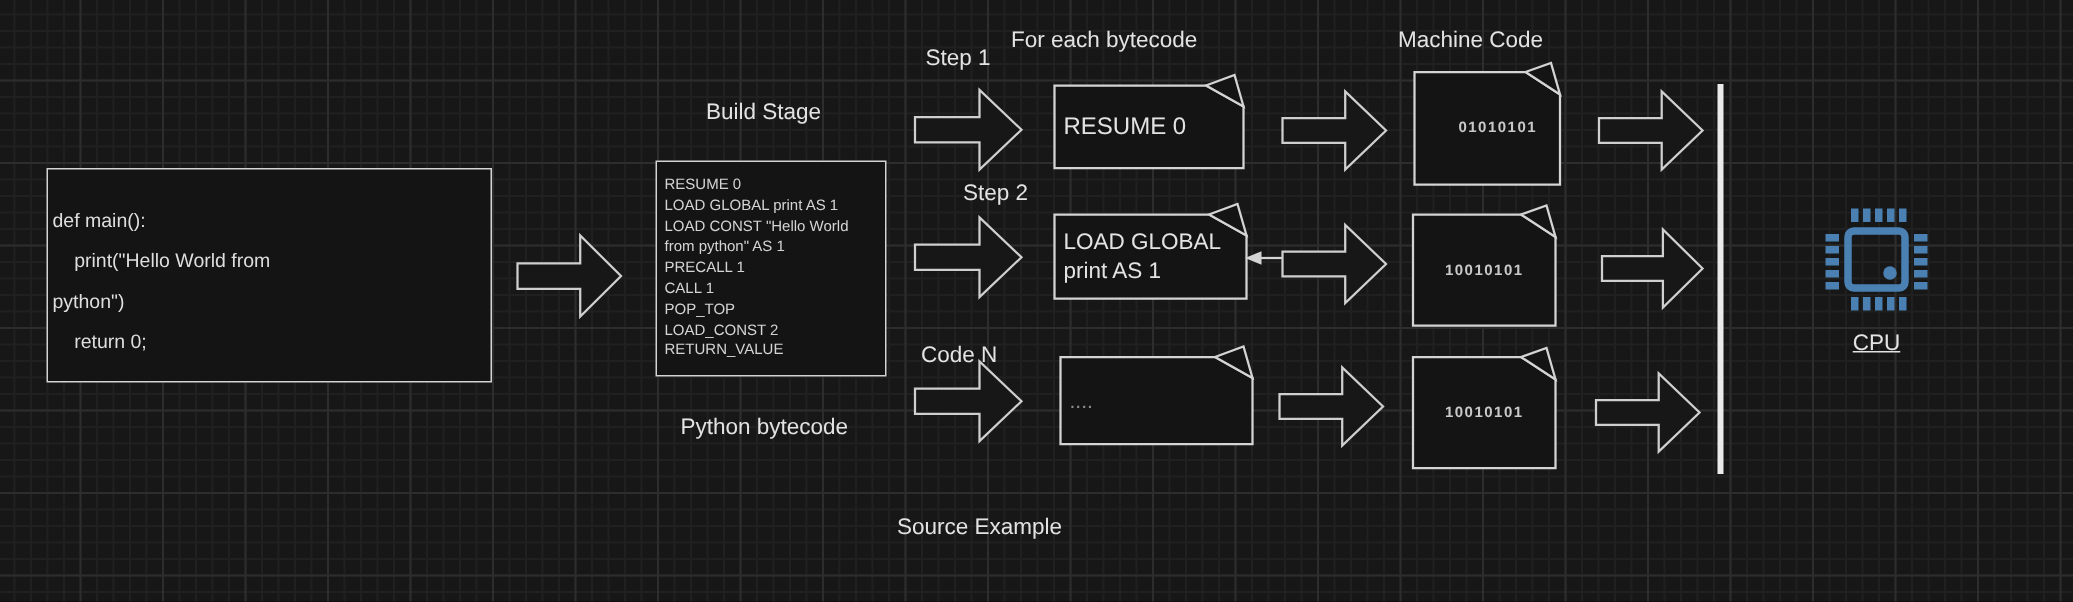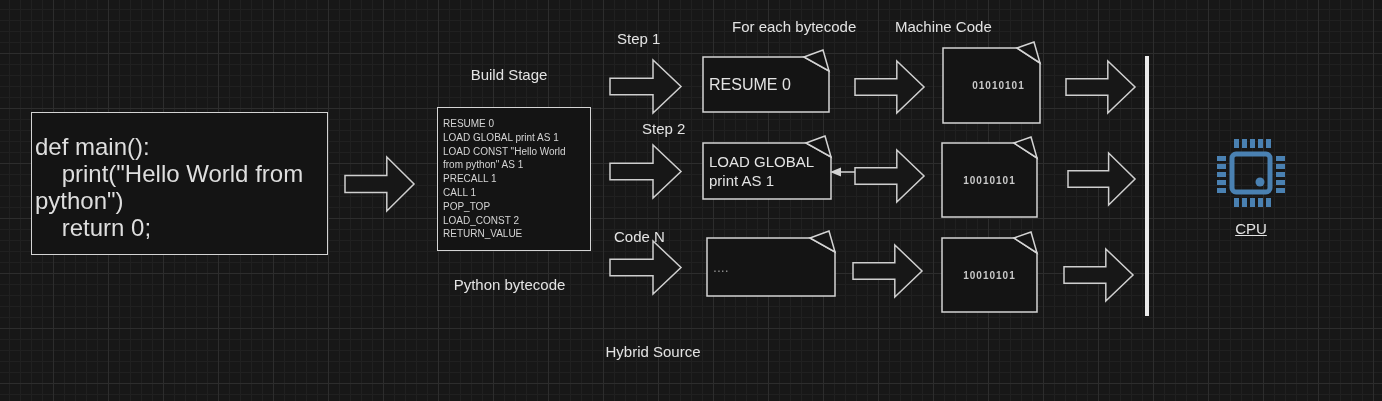--- a/index.html
+++ b/index.html
@@ -12,21 +12,21 @@
       linear-gradient(#202020 1px, transparent 1px),
       linear-gradient(90deg,#202020 1px, transparent 1px);
     background-size:55px 55px,55px 55px,11px 11px,11px 11px;
     background-position:-2px -2px;
     font-family:"Liberation Sans", sans-serif;
   }
   .label{position:absolute;color:#e3e3e3;font-size:15px;white-space:nowrap;}
   .center{text-align:center;}
   .box{position:absolute;border:1.5px solid #d4d4d4;background:#141414;box-sizing:border-box;}
   #source-code-box{left:31px;top:112px;width:297px;height:143px;
-    color:#dedede;font-size:24px;line-height:27px;white-space:pre;padding:20px 2px 0 3px;}
+    color:#dedede;font-size:13px;line-height:27px;white-space:pre;padding:20px 2px 0 3px;}
   #bytecode-box{left:437px;top:107px;width:154px;height:144px;
     color:#d4d4d4;font-size:10px;line-height:13.8px;white-space:pre;padding:9px 3px 0 5px;}
   svg.shape{position:absolute;overflow:visible;}
   .note-text{position:absolute;display:flex;align-items:center;color:#e3e3e3;box-sizing:border-box;}
   .mc-text{position:absolute;display:flex;align-items:center;justify-content:center;
     color:#c9c9c9;font-size:10px;font-weight:bold;letter-spacing:1px;}
   #vbar{position:absolute;left:1145px;top:56px;width:4px;height:260px;background:#ebebeb;}
   .dim{color:#8f8f8f;}
 </style>
 </head>
@@ -48,22 +48,22 @@
 LOAD GLOBAL print AS 1
 LOAD CONST "Hello World
 from python" AS 1
 PRECALL 1
 CALL 1
 POP_TOP
 LOAD_CONST 2
 RETURN_VALUE</div>
   <div class="label center" style="left:412px;top:276px;width:195px;">Python bytecode</div>
 
-  <div class="label" style="left:732px;top:18px;">For each bytecode</div>
-  <div class="label" style="left:895px;top:18px;">Machine Code</div>
+  <div class="label" style="left:674px;top:18px;">For each bytecode</div>
+  <div class="label" style="left:932px;top:18px;">Machine Code</div>
 
   <div class="label" style="left:617px;top:30px;">Step 1</div>
   <svg class="shape" style="left:610px;top:59px;" width="72" height="55" viewBox="0 0 72 56" preserveAspectRatio="none">
     <polygon points="0,19.5 43,19.5 43,1 71,28 43,55 43,36.5 0,36.5" fill="#171717" stroke="#cfcfcf" stroke-width="1.5" vector-effect="non-scaling-stroke"></polygon>
   </svg>
   <svg class="shape" style="left:702px;top:56px;" width="128" height="57">
     <path d="M1,1 L102,1 L127,15 L127,56 L1,56 Z" fill="#141414" stroke="#d4d4d4" stroke-width="1.5"></path>
     <path d="M102,1 L121,-6 L127,15 Z" fill="#141414" stroke="#d4d4d4" stroke-width="1.5"></path>
   </svg>
   <div class="note-text" style="left:702px;top:56px;width:128px;height:57px;padding-left:7px;font-size:16px;">RESUME 0</div>
@@ -150,15 +150,15 @@
       <rect x="59" y="33" width="9" height="5"></rect>
         <rect x="59" y="41" width="9" height="5"></rect>
       <rect x="59" y="49" width="9" height="5"></rect>
       <circle cx="43" cy="43" r="4.5"></circle>
     </g>
     <rect x="15" y="15" width="38" height="38" rx="4" fill="none" stroke="#4a81b2" stroke-width="5"></rect>
   </svg>
 
   <div class="label center" style="left:1217px;top:220px;width:68px;text-decoration:underline;">CPU</div>
 
-  <div class="label center" style="left:553px;top:343px;width:200px;">Hybrid Source</div>
+  <div class="label center" style="left:553px;top:343px;width:200px;">Source Example</div>
 
 </div>
 
 </body></html>

